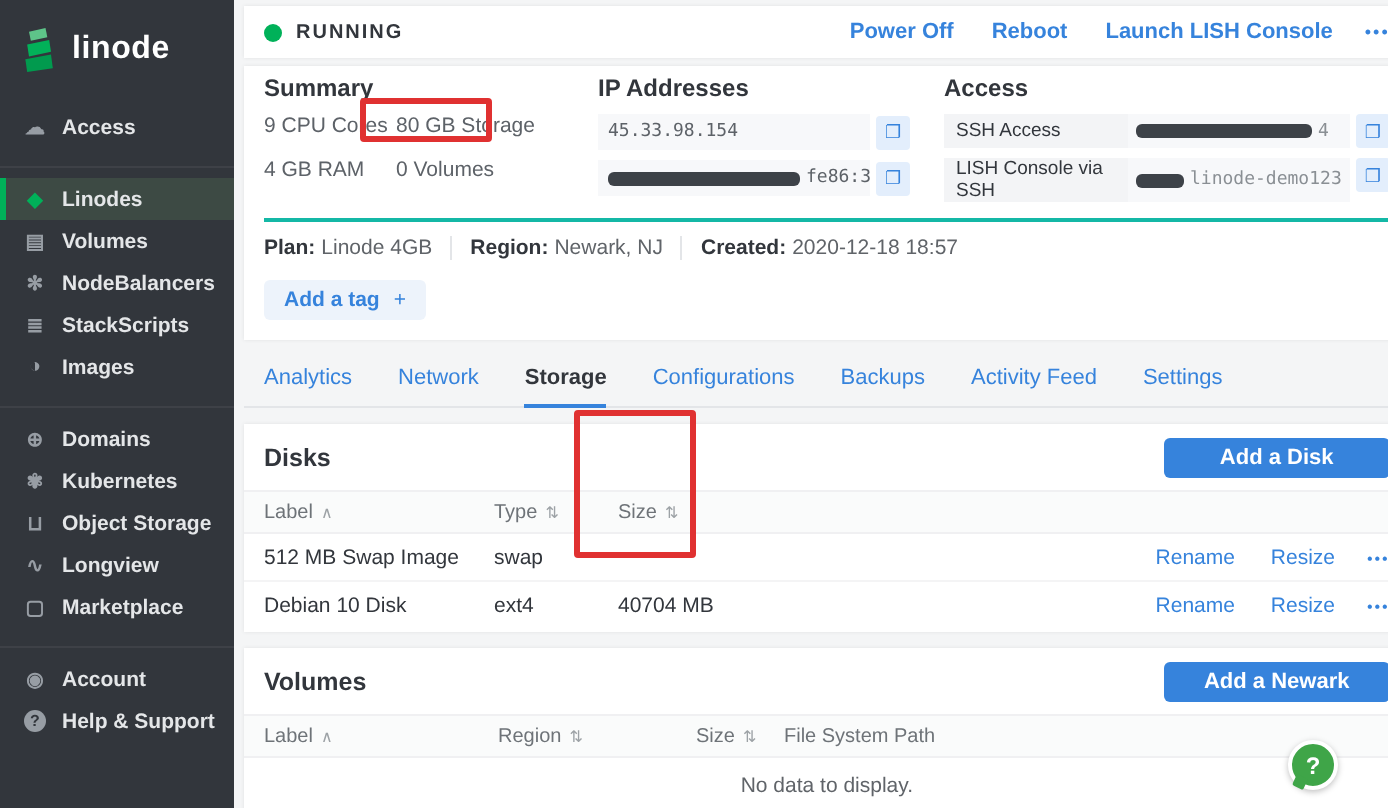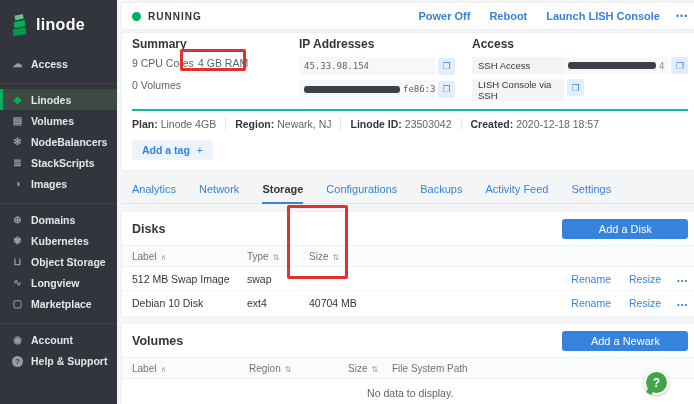--- a/index.html
+++ b/index.html
@@ -56,21 +56,21 @@
   .tag-chip { display:inline-block; background:#edf3fb; color:var(--accent); font-weight:700; font-size:10.5px; padding:4px 10px; border-radius:3px; cursor:pointer; }
   .tag-chip .plus { margin-left:7px; font-weight:400; }
 
   .tabs { display:flex; gap:23px; padding:8px 0 0 10px; border-bottom:1px solid #e3e5e8; margin-top:5px; }
   .tab { font-size:11px; color:var(--accent); padding-bottom:7px; cursor:pointer; white-space:nowrap; }
   .tab.active { color:#32363c; font-weight:700; border-bottom:2px solid var(--accent); margin-bottom:-1px; }
 
   .table-card { margin-top:8px; padding-bottom:1px; }
   .card-header { display:flex; justify-content:space-between; align-items:center; padding:7px 10px 6px;gap:16px; }
   .section-title { font-size:12.5px; font-weight:700; color:#32363c; }
-  .btn-primary { background:var(--accent); color:#fff; font-size:11px; font-weight:400; width:126px; height:20px; display:flex; align-items:center; justify-content:center; border-radius:3px; cursor:pointer;text-align:right; }
+  .btn-primary { background:var(--accent); color:#fff; font-size:11px; font-weight:700; width:113px; height:20px; display:flex; align-items:center; justify-content:center; border-radius:3px; cursor:pointer;text-align:right; }
   .tbl-head { display:flex; align-items:center; background:#fafbfb; border-top:1px solid #f0f0f2; border-bottom:1px solid #f0f0f2; height:22px; font-size:10px; color:#6e7378; }
   .tbl-row { display:flex; align-items:center; height:24px; border-bottom:1px solid #f4f4f5; font-size:10.5px; color:#32363c; }
   .tbl-row:last-child { border-bottom:none; }
   .sort { font-size:8px; color:#9da2a6; margin-left:4px; }
   .c-label { width:125px; padding-left:10px; } .c-type { width:62px; } .c-size { width:120px; }
   .c-actions { flex:1; text-align:right; padding-right:10px; }
   .row-action { color:var(--accent); margin-left:15px; cursor:pointer; }
   .row-more { color:var(--accent); font-size:8px; letter-spacing:1px; margin-left:13px; cursor:pointer; }
   .v-label { width:127px; padding-left:10px; } .v-region { width:99px; } .v-size { width:44px; } .v-fsp { flex:1; }
   .empty-row { text-align:center; font-size:10.5px; color:#606469; padding:8px 0 10px; }
@@ -174,20 +174,21 @@
       <span class="sb-more">•••</span>
     </div>
 
     <section class="card summary-card">
       <div class="cols">
 
         <div class="col-summary">
           <div class="card-title">Summary</div>
           <div class="stats">
             <span>9 CPU Cores</span>
+            <span>80 GB Storage</span>
             <span>4 GB RAM</span>
             <span>0 Volumes</span>
           </div>
         </div>
 
         <div class="col-ip">
           <div class="card-title">IP Addresses</div>
           <div class="ip-row">
             <span class="ip-val mono">45.33.98.154</span>
             <span class="copy-btn">❐</span>
@@ -206,29 +207,32 @@
           <div class="access-row">
             <span class="access-label">SSH Access</span>
             <span class="access-val mono">
                 <span class="scribble scr-ssh"></span>
                 <span>4</span>
               </span>
             <span class="copy-btn">❐</span>
           </div>
           <div class="access-row">
             <span class="access-label">LISH Console via SSH</span>
+            <span class="access-val mono">
+                <span class="scribble scr-lish"></span>
+                <span>linode-demo123</span>
+              </span>
             <span class="copy-btn">❐</span>
           </div>
         </div>
       </div>
 
       <div class="meta-row">
         <span class="meta-item"><b>Plan:</b><span>Linode 4GB</span></span>
         <span class="meta-item"><b>Region:</b><span>Newark, NJ</span></span>
-        <span class="meta-item"><b>Linode ID:</b><span>23503042</span></span>
         <span class="meta-item"><b>Created:</b><span>2020-12-18 18:57</span></span>
       </div>
 
       <div class="tag-row">
         <span class="tag-chip"><span>Add a tag</span><span class="plus">+</span></span>
       </div>
     </section>
 
     <nav class="tabs">
       <span class="tab">Analytics</span>

